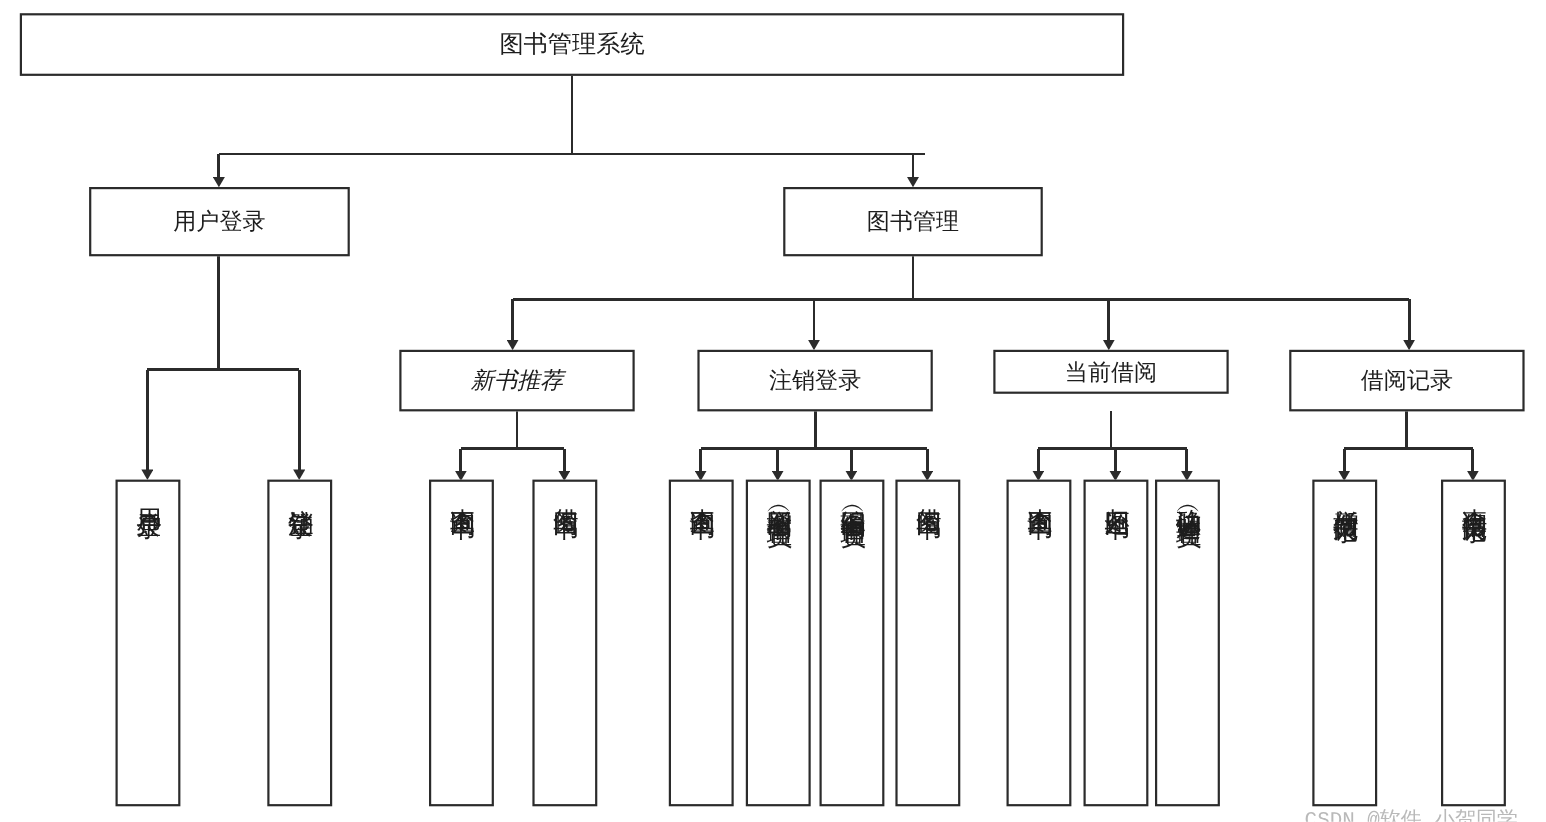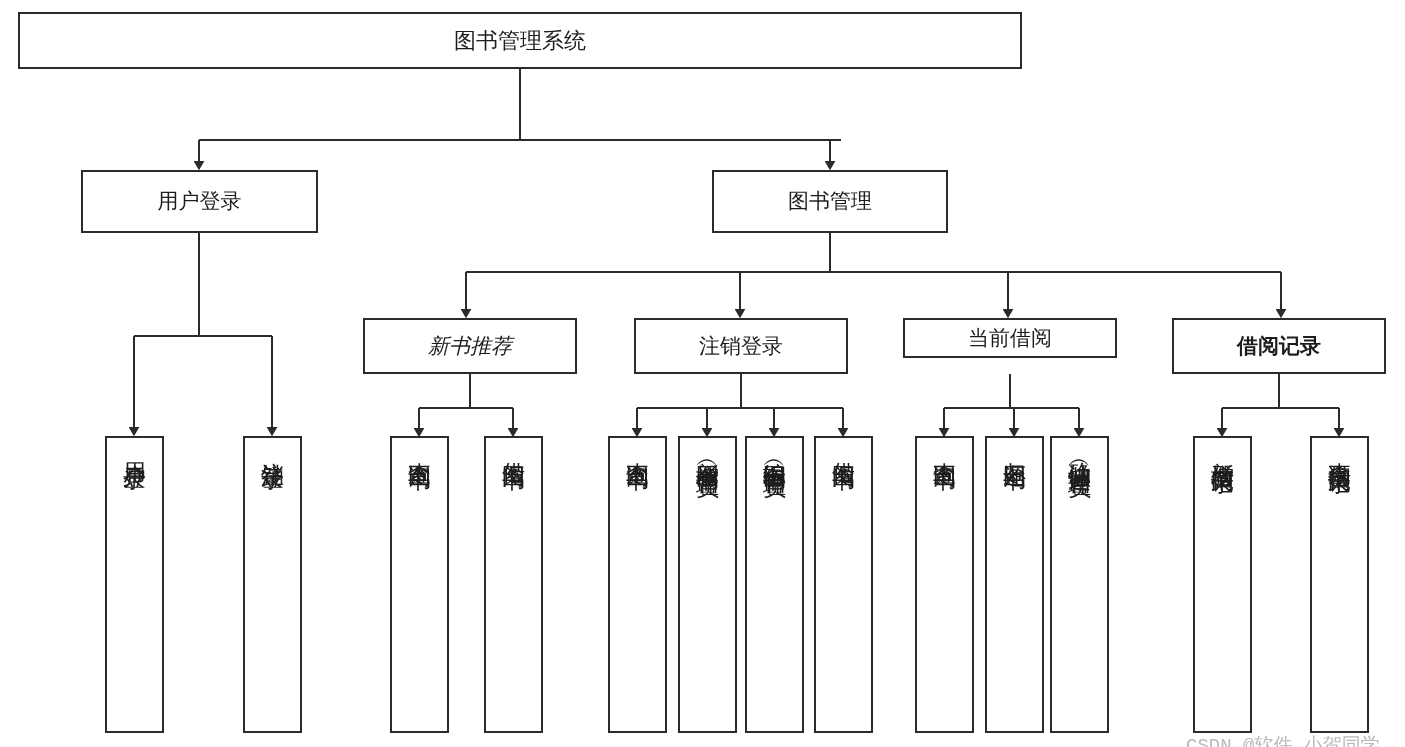--- a/index.html
+++ b/index.html
@@ -138,21 +138,21 @@
 
   <div class="node horizontal" style="left: 363px; top: 318px; width: 214px; height: 56px; font-style: italic;">
     <span class="node-label">新书推荐</span>
   </div>
   <div class="node horizontal" style="left: 634px; top: 318px; width: 214px; height: 56px;">
     <span class="node-label">注销登录</span>
   </div>
   <div class="node horizontal" style="left: 903px; top: 318px; width: 214px; height: 40px;">
     <span class="node-label">当前借阅</span>
   </div>
-  <div class="node horizontal" style="left: 1172px; top: 318px; width: 214px; height: 56px; font-weight: bold;">
+  <div class="node horizontal" style="left: 1172px; top: 318px; width: 214px; height: 56px;">
     <span class="node-label">借阅记录</span>
   </div>
 
   <div class="node vertical" style="left: 105px; top: 436px; width: 59px; height: 297px;">
     <span class="node-label">用户登录</span>
   </div>
   <div class="node vertical" style="left: 243px; top: 436px; width: 59px; height: 297px;">
     <span class="node-label">注销登录</span>
   </div>
 

